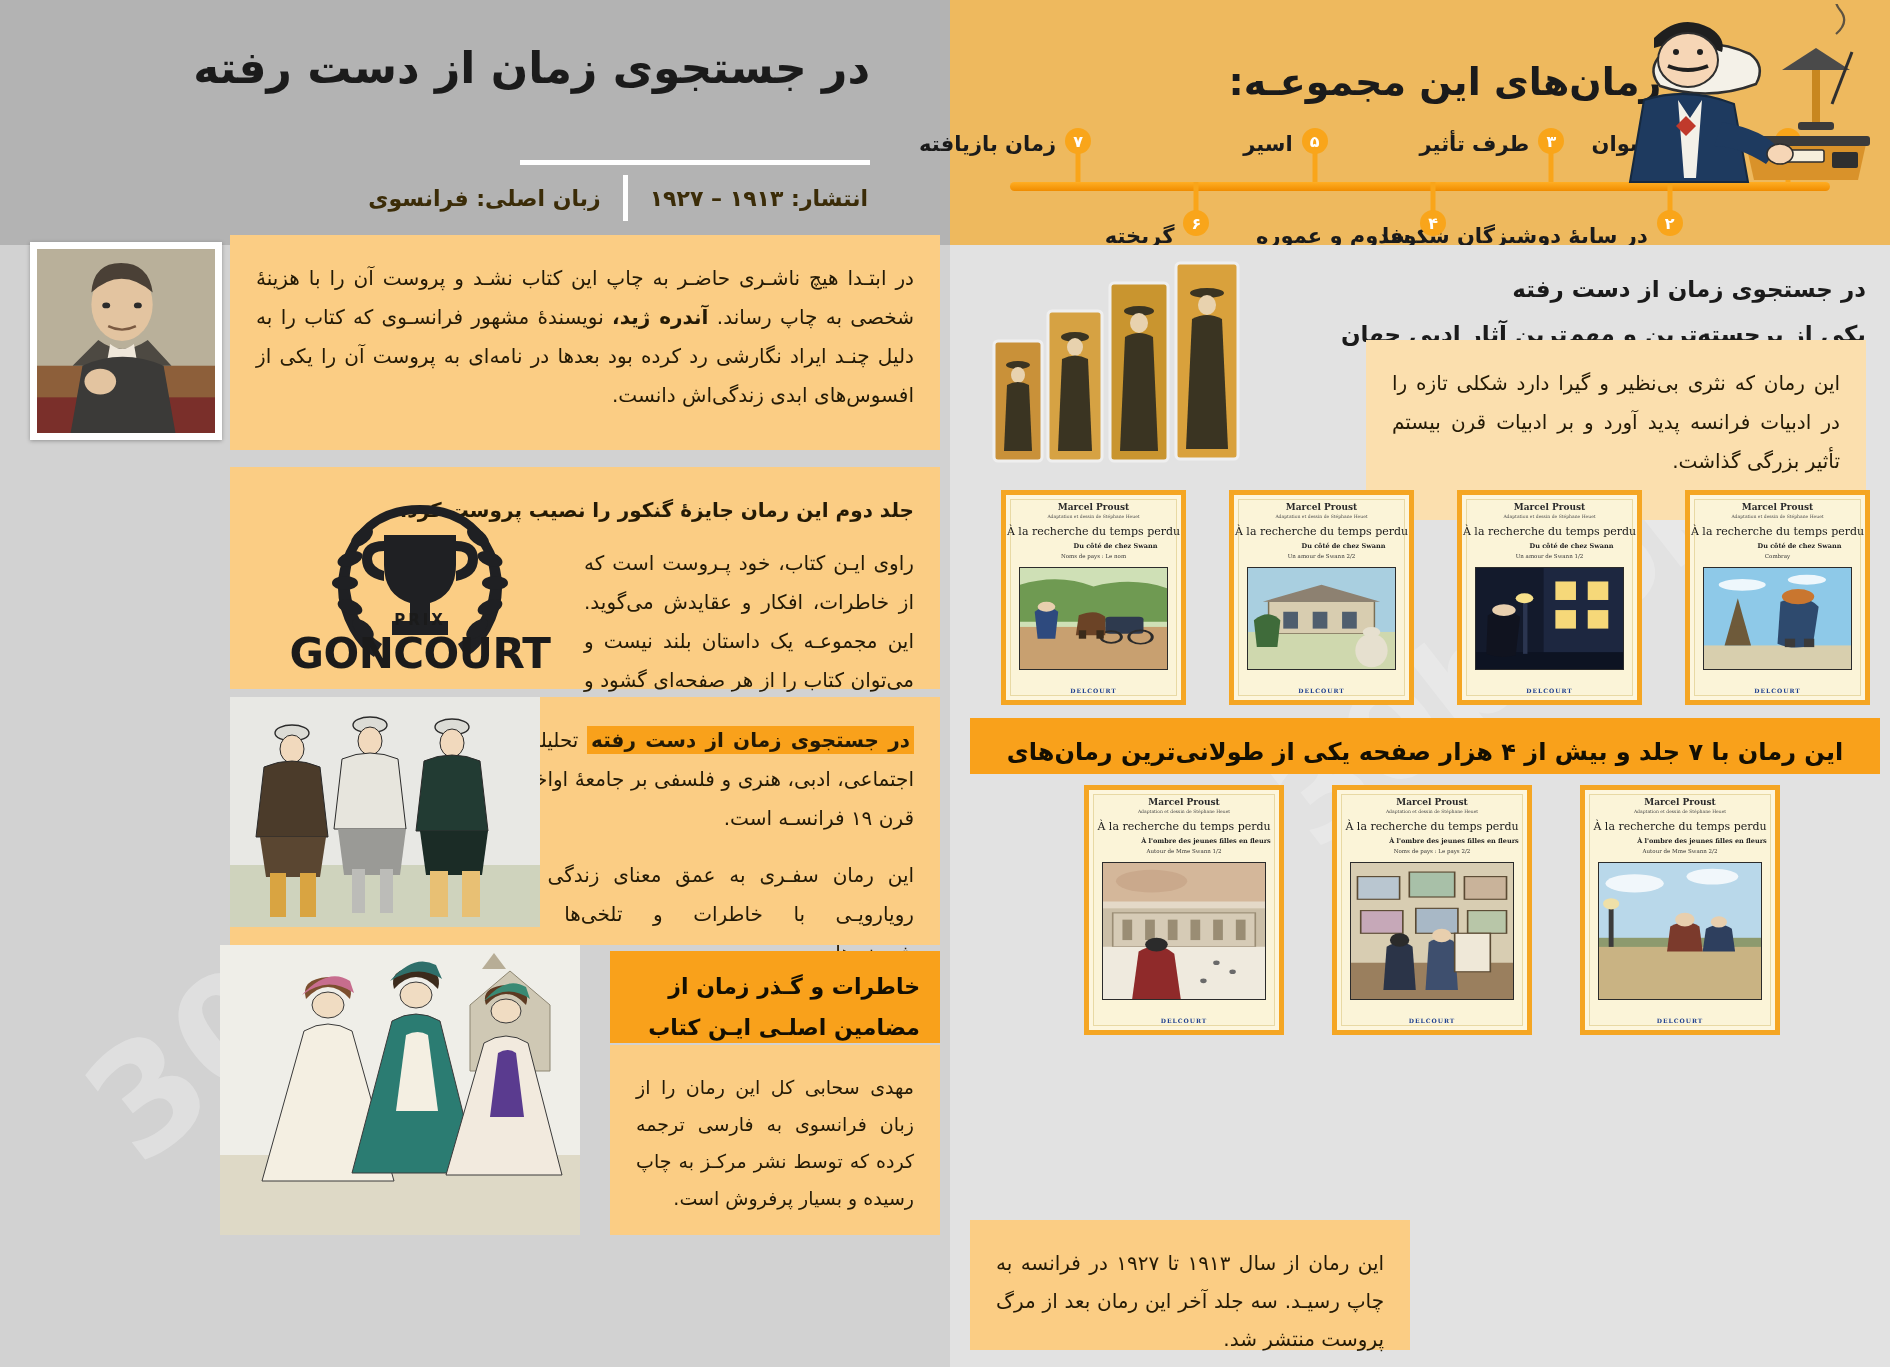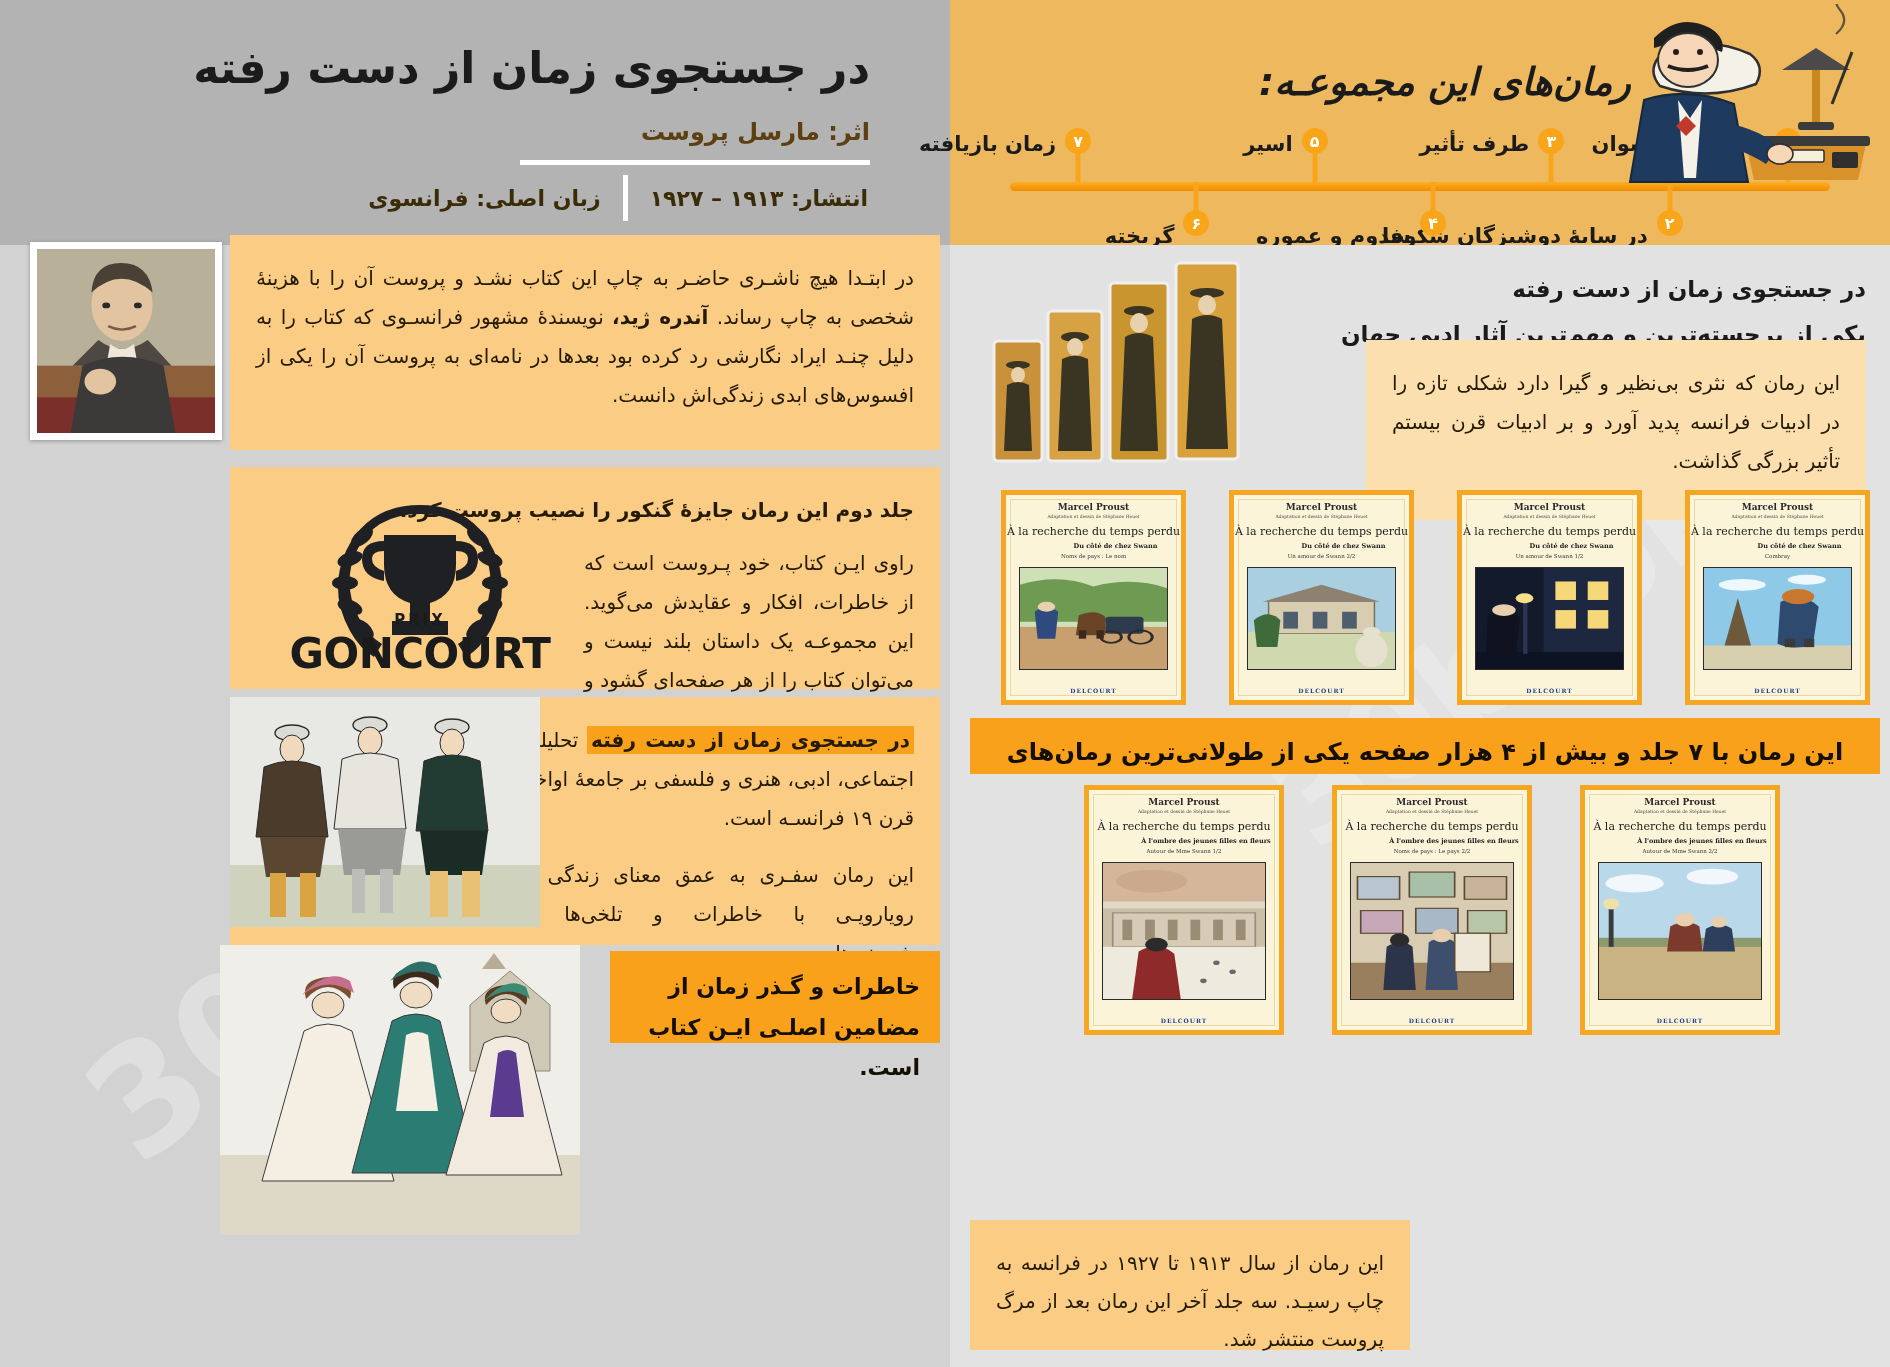--- a/index.html
+++ b/index.html
@@ -33,21 +33,20 @@
   .topbar-right {
     position: absolute; top: 0; right: 0; width: 940px; height: 245px;
     background: #eeb95e;
   }
 
   .series-title {
     position: absolute; top: 60px; right: 0; width: 890px;
     text-align: center;
     font-size: 38px; font-weight: bold; color: #1b1b1b;
     letter-spacing: -0.5px;
-    font-style: italic;
   }
 
   
   .timeline {
     position: absolute; top: 182px; right: 60px; width: 820px; height: 9px;
     background: linear-gradient(#ffae23, #f08c00);
     border-radius: 5px;
   }
   .tl-node {
     position: absolute;
@@ -274,21 +273,20 @@
           <div class="tl-label" style="right: 22px;">گریخته</div>
         </div>
         <div class="tl-node tl-up" style="right: 752px; top: 0px;">
           <div class="tl-stem"></div>
           <div class="tl-bullet">۷</div>
           <div class="tl-label" style="right: 22px;">زمان بازیافته</div>
         </div>
       </div>
 
     <div class="book-title">در جستجوی زمان از دست رفته</div>
-    <div class="book-author">اثر: مارسل پروست</div>
     <div class="meta-rule"></div>
     <div class="meta-row">
       <span class="meta-item">انتشار: ۱۹۱۳ – ۱۹۲۷</span>
       <span class="meta-sep"></span>
       <span class="meta-item">زبان اصلی: فرانسوی</span>
     </div>
 
     <svg class="writer-art" viewBox="0 0 340 200">
 
       <path d="M300 30 q14 -12 4 -24 q-10 -12 4 -24" stroke="#3a3a3a" stroke-width="2.2" fill="none" opacity=".8"></path>
@@ -410,20 +408,21 @@
       <rect x="40" y="176" width="16" height="44" fill="#d9a441"></rect>
       <rect x="70" y="176" width="16" height="44" fill="#d9a441"></rect>
       <rect x="200" y="174" width="18" height="46" fill="#e8c074"></rect>
       <rect x="232" y="174" width="18" height="46" fill="#e8c074"></rect>
       <rect x="122" y="172" width="13" height="44" fill="#bcbcb8"></rect>
       <rect x="150" y="172" width="13" height="44" fill="#bcbcb8"></rect>
     </svg>
 
     <div class="banner" style="top:706px; right:10px; width:330px; height:92px;">خاطرات و گـذر زمان از مضامین اصلـی ایـن کتاب است.</div>
 
+    <div class="card" style="top:800px; right:10px; width:330px; height:190px; font-size:19px;">مهدی سحابی کل این رمان را از زبان فرانسوی به فارسی ترجمه کرده که توسط نشر مرکـز به چاپ رسیده و بسیار پرفروش است.</div>
 
     <svg style="position:absolute; top:700px; right:370px; width:360px; height:290px;" viewBox="0 0 360 290">
       <rect width="360" height="290" fill="#efeee8"></rect>
       <rect y="210" width="360" height="80" fill="#ded9c6"></rect>
       <path d="M250 60 l40 -34 l40 34 l0 66 l-80 0z" fill="#cfc8b4" stroke="#8d8672"></path>
       <path d="M262 24 l12 -16 l12 16z" fill="#b7ad96"></path>
 
       <ellipse cx="108" cy="60" rx="16" ry="13" fill="#f0dcc2" stroke="#3a3a3a"></ellipse>
       <path d="M86 54 q22 -24 44 0 q6 -20 -22 -22 q-28 2 -22 22z" fill="#7c4f2f"></path>
       <path d="M82 50 q26 -20 52 -2 l-4 -12 q-22 -14 -48 14z" fill="#c76d8e"></path>

